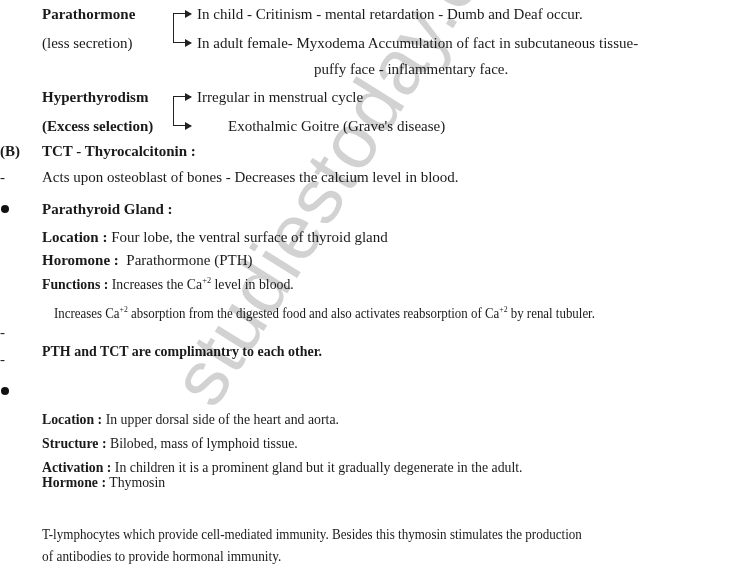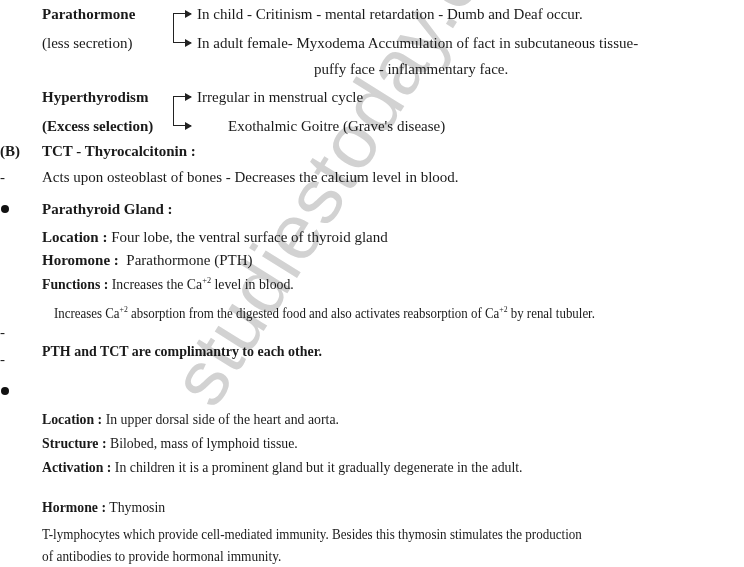--- a/index.html
+++ b/index.html
@@ -79,21 +79,21 @@
   <div class="bullet" style="left:1px; top:387px;"></div>
   <div class="ln" style="left:42px; top:410px;">
     <span class="cond" style="transform:scaleX(0.92)"><span class="b">Location :</span><span> In upper dorsal side of the heart and aorta.</span></span>
   </div>
   <div class="ln" style="left:42px; top:434px;">
     <span class="cond" style="transform:scaleX(0.92)"><span class="b">Structure :</span><span> Bilobed, mass of lymphoid tissue.</span></span>
   </div>
   <div class="ln" style="left:42px; top:458px;">
     <span class="cond" style="transform:scaleX(0.92)"><span class="b">Activation :</span><span> In children it is a prominent gland but it gradually degenerate in the adult.</span></span>
   </div>
-  <div class="ln" style="left:42px; top:498px;">
+  <div class="ln" style="left:42px; top:473px;">
     <span class="cond" style="transform:scaleX(0.92)"><span class="b">Hormone :</span><span> Thymosin</span></span>
   </div>
   <div class="ln" style="left:42px; top:525px;">
     <span class="cond" style="transform:scaleX(0.87)">T-lymphocytes which provide cell-mediated immunity. Besides this thymosin stimulates the production</span>
   </div>
   <div class="ln" style="left:42px; top:547px;">
     <span class="cond" style="transform:scaleX(0.89)">of antibodies to provide hormonal immunity.</span>
   </div>
 
 </div>

